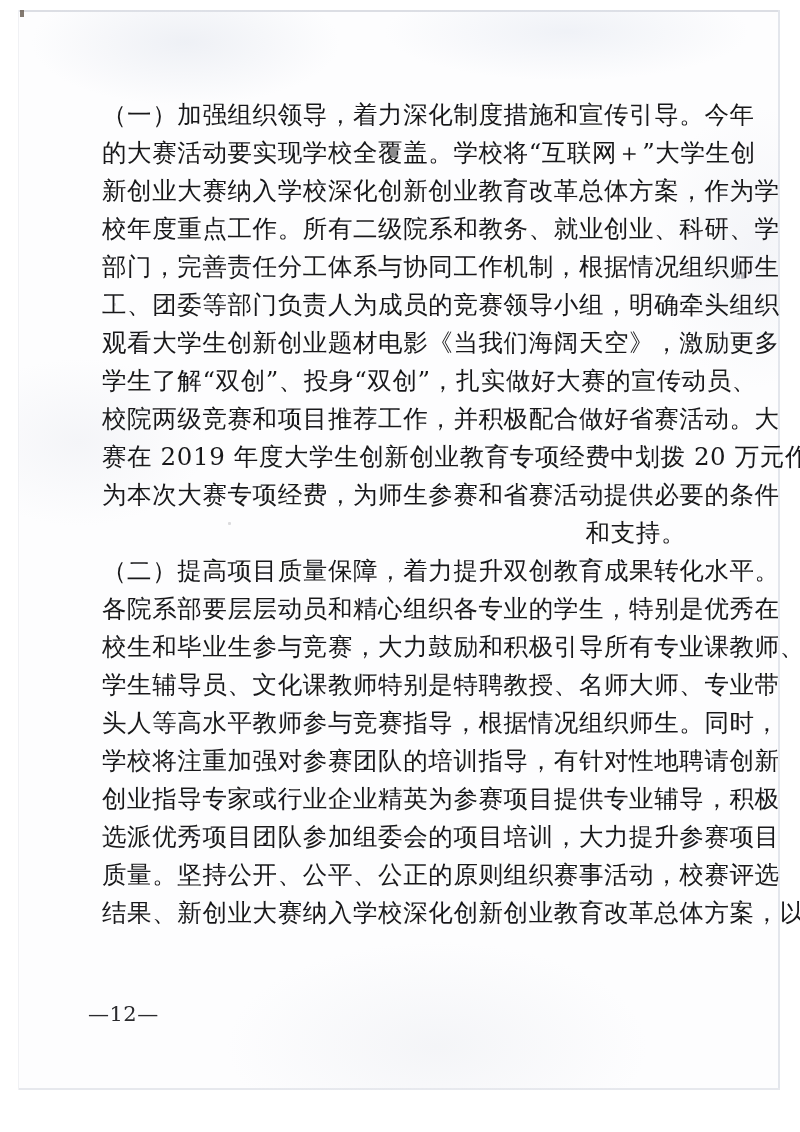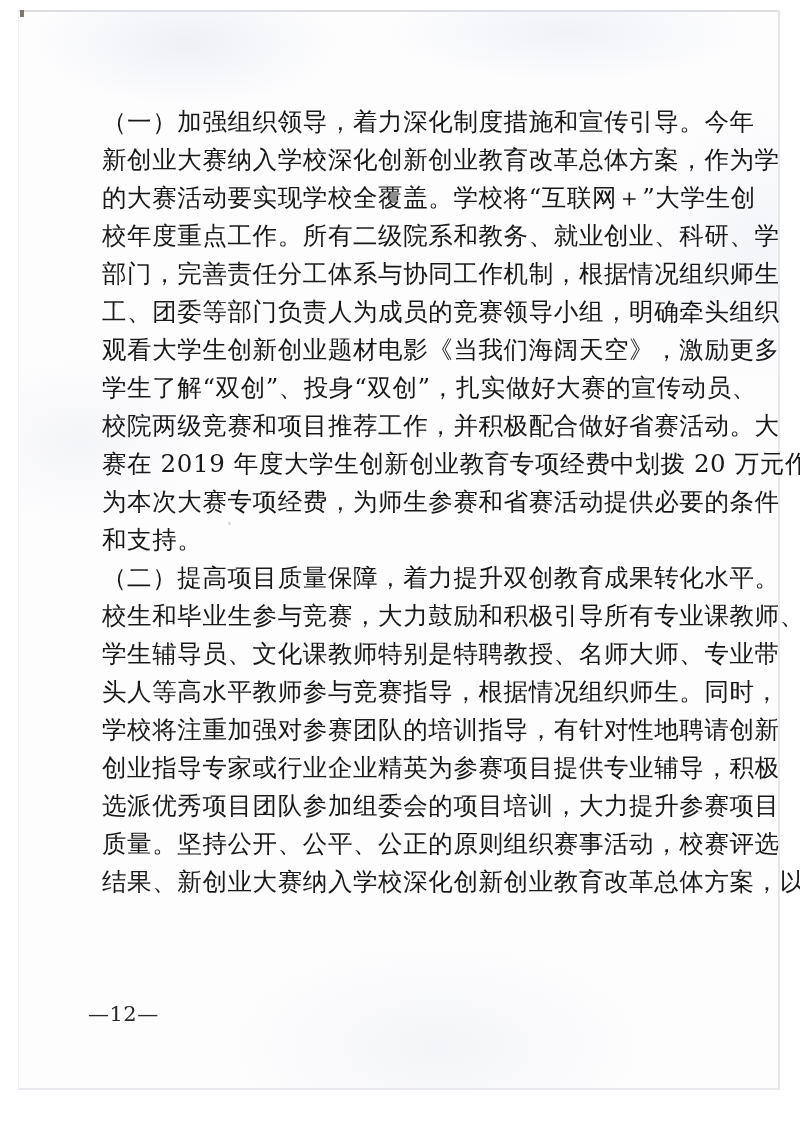--- a/index.html
+++ b/index.html
@@ -67,22 +67,23 @@
       radial-gradient(ellipse 260px 70px at 72% 2%,  rgba(223,228,238,.45), rgba(223,228,238,0) 70%),
       radial-gradient(ellipse 180px 120px at 8%  40%, rgba(231,233,239,.40), rgba(231,233,239,0) 70%),
       radial-gradient(ellipse 300px 150px at 55% 96%, rgba(233,235,240,.45), rgba(233,235,240,0) 70%),
       radial-gradient(ellipse 150px 200px at 97% 22%, rgba(229,232,239,.40), rgba(229,232,239,0) 70%);
   }
 
   
   #text-block {
     position: absolute;
     left: 102px;
-    top: 103px;
+    top: 96px;
     width: 584px;
+    text-align: right;
   }
 
   .doc-line {
     font-family: "DejaVu Serif", "Liberation Serif", serif;
     font-size: 24.5px;
     line-height: 38px;
     height: 38px;
     color: #18181a;
     letter-spacing: .6px;
     white-space: pre;
@@ -123,35 +124,36 @@
     <div class="speck" style="left:210px; top:512px; width:3px; height:3px; opacity:.3;"></div>
 
   </div>
 
   <div id="corner-nick"></div>
 
   <div id="text-block">
 
     <div>
       <div class="doc-line">（一）加强组织领导，着力深化制度措施和宣传引导。今年</div>
+      <div class="doc-line">的大赛活动要实现学校全覆盖。学校将“互联网＋”大学生创</div>
       <div class="doc-line">新创业大赛纳入学校深化创新创业教育改革总体方案，作为学</div>
-      <div class="doc-line">的大赛活动要实现学校全覆盖。学校将“互联网＋”大学生创</div>
       <div class="doc-line">校年度重点工作。所有二级院系和教务、就业创业、科研、学</div>
       <div class="doc-line">部门，完善责任分工体系与协同工作机制，根据情况组织师生</div>
       <div class="doc-line">工、团委等部门负责人为成员的竞赛领导小组，明确牵头组织</div>
       <div class="doc-line">观看大学生创新创业题材电影《当我们海阔天空》，激励更多</div>
       <div class="doc-line">学生了解“双创”、投身“双创”，扎实做好大赛的宣传动员、</div>
       <div class="doc-line">校院两级竞赛和项目推荐工作，并积极配合做好省赛活动。大</div>
       <div class="doc-line">赛在 2019 年度大学生创新创业教育专项经费中划拨 20 万元作</div>
       <div class="doc-line">为本次大赛专项经费，为师生参赛和省赛活动提供必要的条件</div>
       <div class="doc-line">和支持。</div>
     </div>
 
     <div>
       <div class="doc-line">（二）提高项目质量保障，着力提升双创教育成果转化水平。</div>
+      <div class="doc-line">各院系部要层层动员和精心组织各专业的学生，特别是优秀在</div>
       <div class="doc-line">校生和毕业生参与竞赛，大力鼓励和积极引导所有专业课教师、</div>
       <div class="doc-line">学生辅导员、文化课教师特别是特聘教授、名师大师、专业带</div>
       <div class="doc-line">头人等高水平教师参与竞赛指导，根据情况组织师生。同时，</div>
       <div class="doc-line">学校将注重加强对参赛团队的培训指导，有针对性地聘请创新</div>
       <div class="doc-line">创业指导专家或行业企业精英为参赛项目提供专业辅导，积极</div>
       <div class="doc-line">选派优秀项目团队参加组委会的项目培训，大力提升参赛项目</div>
       <div class="doc-line">质量。坚持公开、公平、公正的原则组织赛事活动，校赛评选</div>
       <div class="doc-line">结果、新创业大赛纳入学校深化创新创业教育改革总体方案，以</div>
     </div>
 

